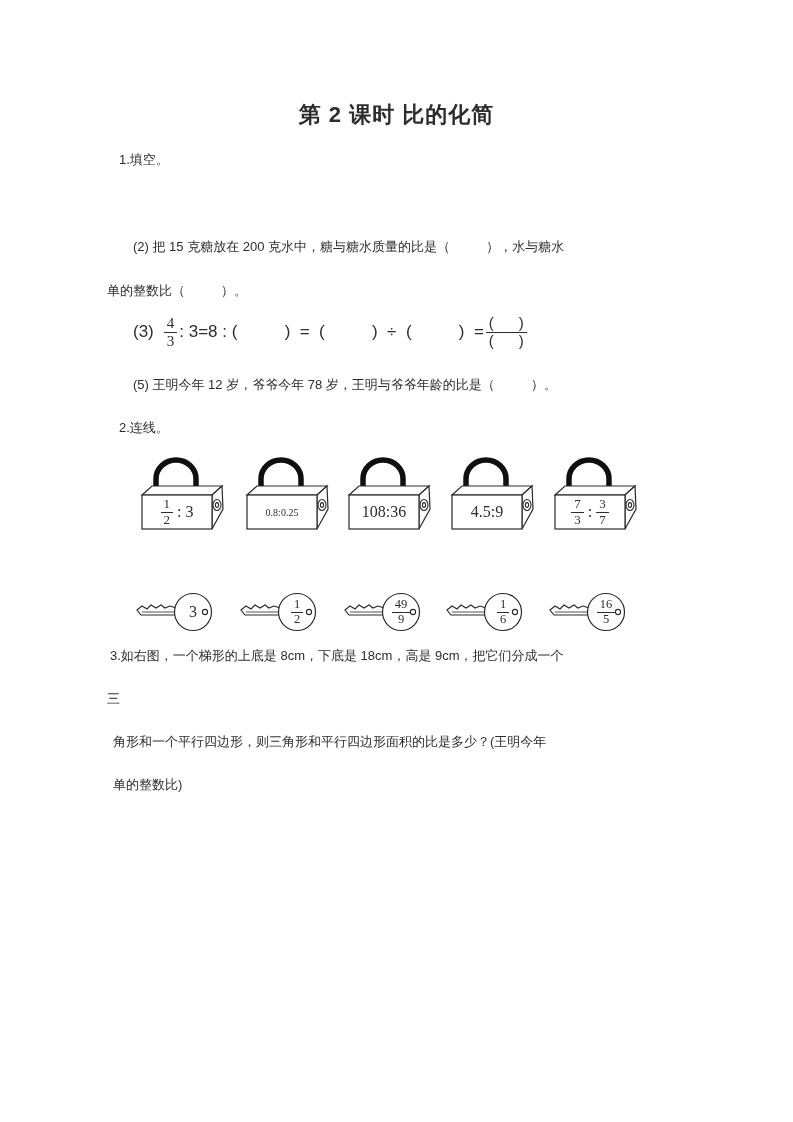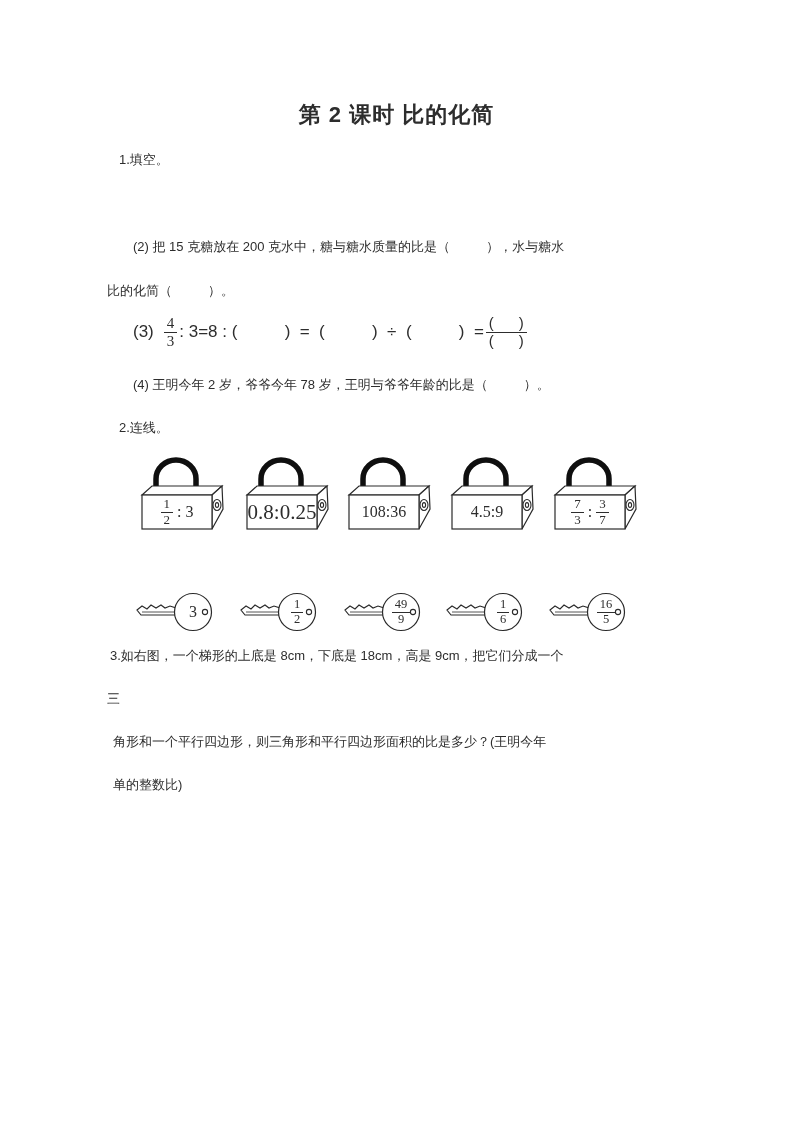--- a/index.html
+++ b/index.html
@@ -47,30 +47,30 @@
 </style>
 </head>
 <body>
 
 <div class="page">
 
   <div class="title">第 2 课时 比的化简</div>
 
   <div class="line" style="top:152px;left:119px">1.填空。</div>
   <div class="line" style="top:239px;left:133px">(2) 把 15 克糖放在 200 克水中，糖与糖水质量的比是（          ），水与糖水</div>
-  <div class="line" style="top:283px;left:107px">比的化简（          ）。</div>
+  <div class="line" style="top:283px;left:107px">单的整数比（          ）。</div>
 
   <div class="line eq" style="top:306px;left:133px;height:52px">
     <span class="label">(3)</span>
     <span class="frac"><span class="fnum">4</span><span class="fden">3</span></span>
     <span class="mid">: 3=8 : (          )  =  (          )  ÷  (          )  =</span>
     <span class="frac endfrac"><span class="fnum">(      )</span><span class="fden">(      )</span></span>
   </div>
 
-  <div class="line" style="top:377px;left:133px">(4) 王明今年 2 岁，爷爷今年 78 岁，王明与爷爷年龄的比是（          ）。</div>
+  <div class="line" style="top:377px;left:133px">(5) 王明今年 12 岁，爷爷今年 78 岁，王明与爷爷年龄的比是（          ）。</div>
 
   <div class="line" style="top:420px;left:119px">2.连线。</div>
 
   <div class="lock" style="left:138px;top:452px">
     <svg viewBox="0 0 100 88" width="100" height="88">
       <path class="shackle" d="M 18 45 V 27 A 20 19 0 0 1 58 27 V 45"></path>
       <polygon class="face" points="4,43 14,34 84,34 74,43"></polygon>
       <polygon class="face" points="74,43 84,34 85,57 74,77"></polygon>
       <rect class="face" x="4" y="43" width="70" height="34"></rect>
       <ellipse class="keyhole" cx="79" cy="53" rx="4" ry="5.5"></ellipse>
@@ -84,21 +84,21 @@
 
   <div class="lock" style="left:243px;top:452px">
     <svg viewBox="0 0 100 88" width="100" height="88">
       <path class="shackle" d="M 18 45 V 27 A 20 19 0 0 1 58 27 V 45"></path>
       <polygon class="face" points="4,43 14,34 84,34 74,43"></polygon>
       <polygon class="face" points="74,43 84,34 85,57 74,77"></polygon>
       <rect class="face" x="4" y="43" width="70" height="34"></rect>
       <ellipse class="keyhole" cx="79" cy="53" rx="4" ry="5.5"></ellipse>
       <ellipse class="keyhole" cx="79" cy="53" rx="1.6" ry="2.4"></ellipse>
     </svg>
-    <div class="lock-label" style="font-size:21px">0.8:0.25</div>
+    <div class="lock-label" style="font-size:10px">0.8:0.25</div>
   </div>
 
   <div class="lock" style="left:345px;top:452px">
     <svg viewBox="0 0 100 88" width="100" height="88">
       <path class="shackle" d="M 18 45 V 27 A 20 19 0 0 1 58 27 V 45"></path>
       <polygon class="face" points="4,43 14,34 84,34 74,43"></polygon>
       <polygon class="face" points="74,43 84,34 85,57 74,77"></polygon>
       <rect class="face" x="4" y="43" width="70" height="34"></rect>
       <ellipse class="keyhole" cx="79" cy="53" rx="4" ry="5.5"></ellipse>
       <ellipse class="keyhole" cx="79" cy="53" rx="1.6" ry="2.4"></ellipse>

